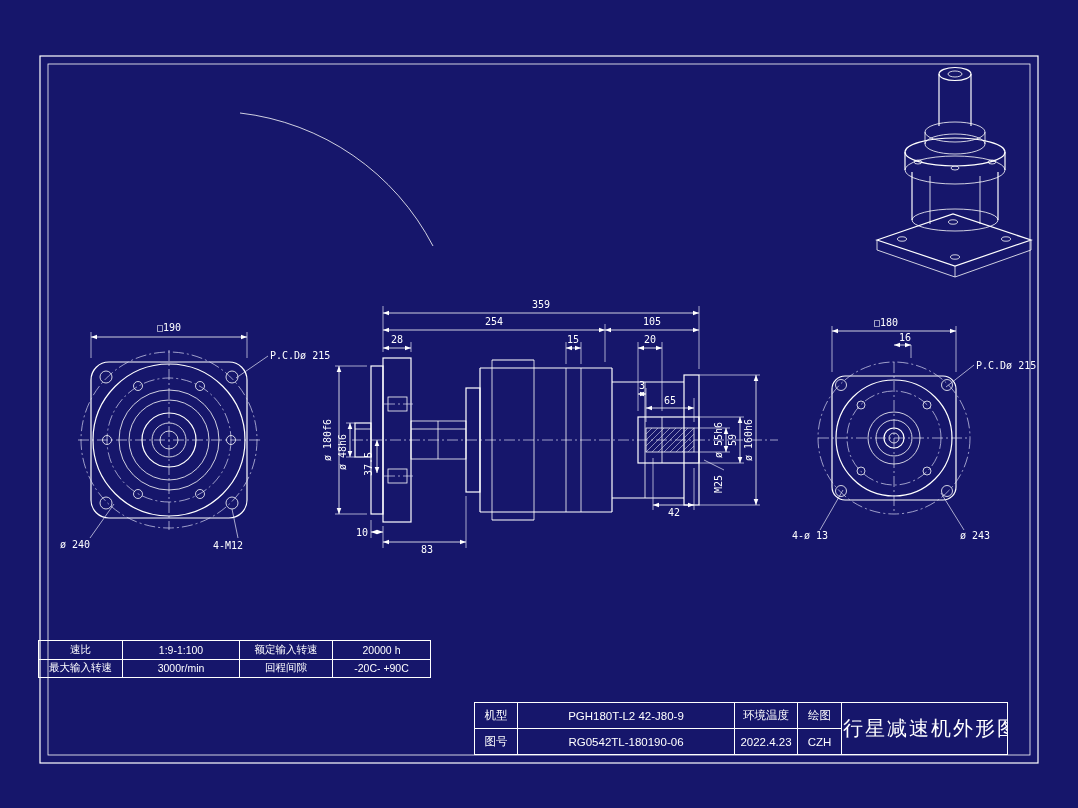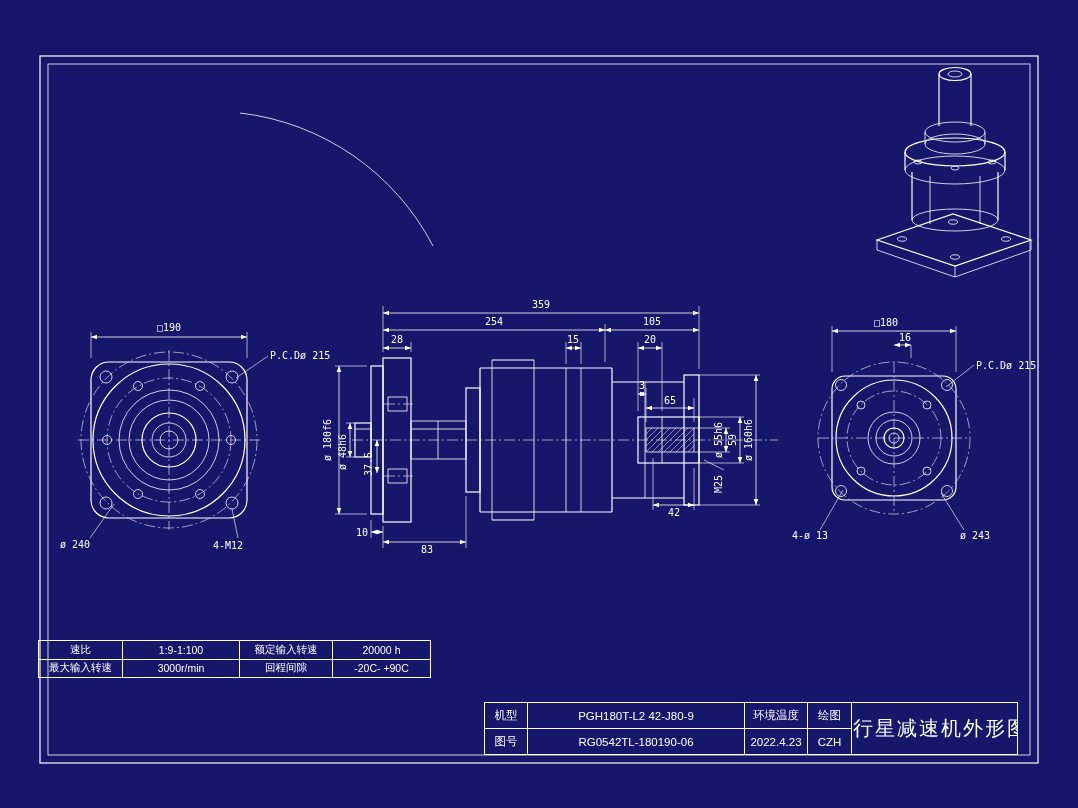--- a/index.html
+++ b/index.html
@@ -13,21 +13,21 @@
   .ext{stroke:#e8e8f8;stroke-width:0.7;fill:none}
   .h{stroke:#d8d8ee;stroke-width:0.6;fill:none}
   .dt{fill:#ffffff;font:10px "DejaVu Sans Mono",monospace;text-anchor:middle}
   .dts{text-anchor:start}
   .spec{position:absolute;left:38px;top:640px;width:392px;}
   .spec table{border-collapse:collapse;width:100%;table-layout:fixed}
   .spec td{border:1px solid #ffffff;color:#ffffff;font-size:10.5px;text-align:center;
            height:17.5px;padding:0 0;white-space:nowrap;overflow:hidden}
   .notes{position:absolute;left:562px;top:620px;color:#ffffff;font-size:10px;
          line-height:1.55;white-space:nowrap}
-  .tblock{position:absolute;left:484px;top:702px;width:533px;height:53px}
+  .tblock{position:absolute;left:474px;top:702px;width:533px;height:53px}
   .tblock table{border-collapse:collapse;width:100%;height:100%;table-layout:fixed}
   .tblock td{border:1px solid #ffffff;color:#ffffff;text-align:center;font-size:11.5px;
              white-space:nowrap;overflow:hidden;padding:0 1px}
   .tblock .big{font-size:20px;letter-spacing:2px}
   .mono{font-family:Liberation Sans, sans-serif}
 </style>
 </head>
 <body>
 
 <div class="page">

